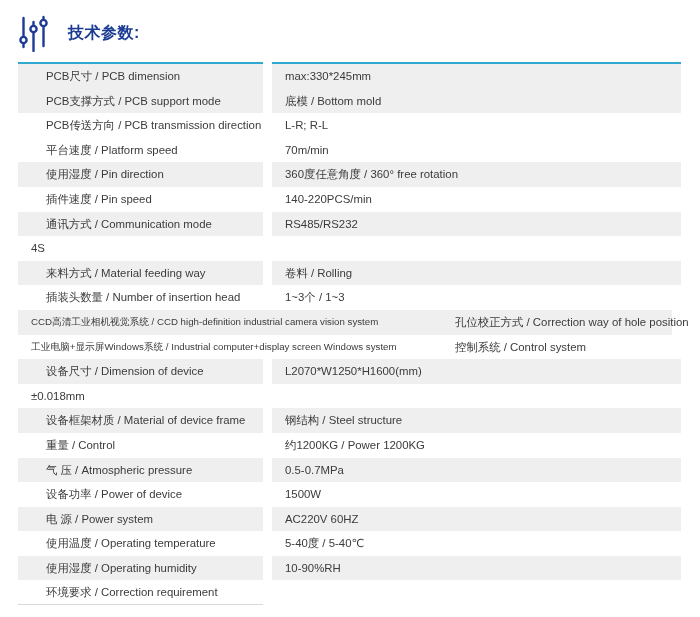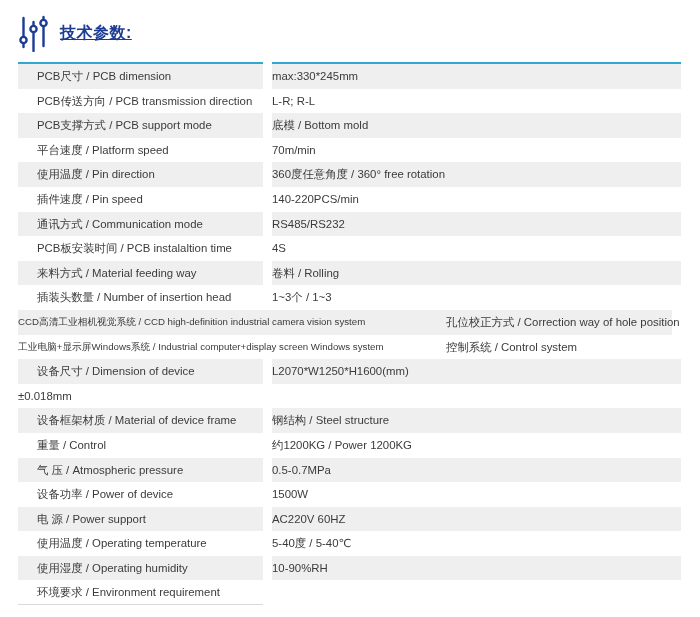--- a/index.html
+++ b/index.html
@@ -12,22 +12,22 @@
   }
   *{margin:0;padding:0;box-sizing:border-box;}
   html,body{background:#ffffff;}
   body{
     width:700px;height:617px;overflow:hidden;
     font-family:"Liberation Sans","DejaVu Sans",sans-serif;
     color:var(--text);
   }
   .page{width:700px;height:617px;position:relative;background:#fff;}
   .hdr{
-    display:flex;align-items:center;gap:12px;
-    margin:13px 16px 0 19px;height:40px;text-decoration:underline;
+    display:flex;align-items:center;gap:20px;
+    margin:13px 16px 0 19px;height:40px;
   }
   .hdr-icon{display:inline-flex;align-items:center;}
   .hdr-icon svg{display:block;}
   .hdr-title{
     font-size:16px;font-weight:bold;color:var(--accent);
     letter-spacing:0.5px;
   }
   .spec-table{
     margin:9px 0 0 18px;
     width:663px;
@@ -38,26 +38,27 @@
     line-height:24.6px;
     font-size:11.4px;
     white-space:nowrap;
     background:var(--rowBg);
     color:var(--text);
   }
   .spec-row:first-child .cell{border-top:2px solid var(--topBorder);}
   .spec-row:last-child .cell{border-bottom:1px solid var(--bottomBorder);}
   .cell.label{
     width:245px;
-    padding-left:19px;
+    padding-left:28px;
     margin-right:9px;
     overflow:visible;
   }
   .cell.value{
     flex:1;
+    padding-left:13px;
     overflow:visible;
   }
   .cell.value.small{font-size:9.7px;}
   .spec-row.alt .cell{background:var(--rowAlt);}
 </style>
 </head>
 <body>
 
 <div class="page">
   <div class="hdr">
@@ -72,46 +73,45 @@
       </svg>
     </span>
     <span class="hdr-title">技术参数:</span>
   </div>
 
   <div class="spec-table" id="specTable">
       <div class="spec-row alt">
         <div class="cell label">PCB尺寸 / PCB dimension</div>
         <div class="cell value">max:330*245mm</div>
       </div>
+      <div class="spec-row alt">
+        <div class="cell label">PCB支撑方式 / PCB support mode</div>
+        <div class="cell value">底模 / Bottom mold</div>
+      </div>
       <div class="spec-row">
         <div class="cell label">PCB传送方向 / PCB transmission direction</div>
         <div class="cell value">L-R; R-L</div>
-      </div>
-      <div class="spec-row alt">
-        <div class="cell label">PCB支撑方式 / PCB support mode</div>
-        <div class="cell value">底模 / Bottom mold</div>
       </div>
       <div class="spec-row">
         <div class="cell label">平台速度 / Platform speed</div>
         <div class="cell value">70m/min</div>
       </div>
       <div class="spec-row alt">
-        <div class="cell label">使用温度 / Pin direction</div>
+        <div class="cell label">使用湿度 / Pin direction</div>
         <div class="cell value">360度任意角度 / 360° free rotation</div>
       </div>
       <div class="spec-row">
         <div class="cell label">插件速度 / Pin speed</div>
         <div class="cell value">140-220PCS/min</div>
       </div>
       <div class="spec-row alt">
         <div class="cell label">通讯方式 / Communication mode</div>
         <div class="cell value">RS485/RS232</div>
       </div>
       <div class="spec-row">
-        <div class="cell label">PCB板安装时间 / PCB instalaltion time</div>
         <div class="cell value">4S</div>
       </div>
       <div class="spec-row alt">
         <div class="cell label">来料方式 / Material feeding way</div>
         <div class="cell value">卷料 / Rolling</div>
       </div>
       <div class="spec-row">
         <div class="cell label">插装头数量 / Number of insertion head</div>
         <div class="cell value">1~3个 / 1~3</div>
       </div>
@@ -140,28 +140,28 @@
       </div>
       <div class="spec-row alt">
         <div class="cell label">气 压 / Atmospheric pressure</div>
         <div class="cell value">0.5-0.7MPa</div>
       </div>
       <div class="spec-row">
         <div class="cell label">设备功率 / Power of device</div>
         <div class="cell value">1500W</div>
       </div>
       <div class="spec-row alt">
-        <div class="cell label">电 源 / Power support</div>
+        <div class="cell label">电 源 / Power system</div>
         <div class="cell value">AC220V 60HZ</div>
       </div>
       <div class="spec-row">
         <div class="cell label">使用温度 / Operating temperature</div>
         <div class="cell value">5-40度 / 5-40℃</div>
       </div>
       <div class="spec-row alt">
         <div class="cell label">使用湿度 / Operating humidity</div>
         <div class="cell value">10-90%RH</div>
       </div>
       <div class="spec-row">
-        <div class="cell label">环境要求 / Environment requirement</div>
+        <div class="cell label">环境要求 / Correction requirement</div>
       </div>
     </div>
 </div>
 
 </body></html>

